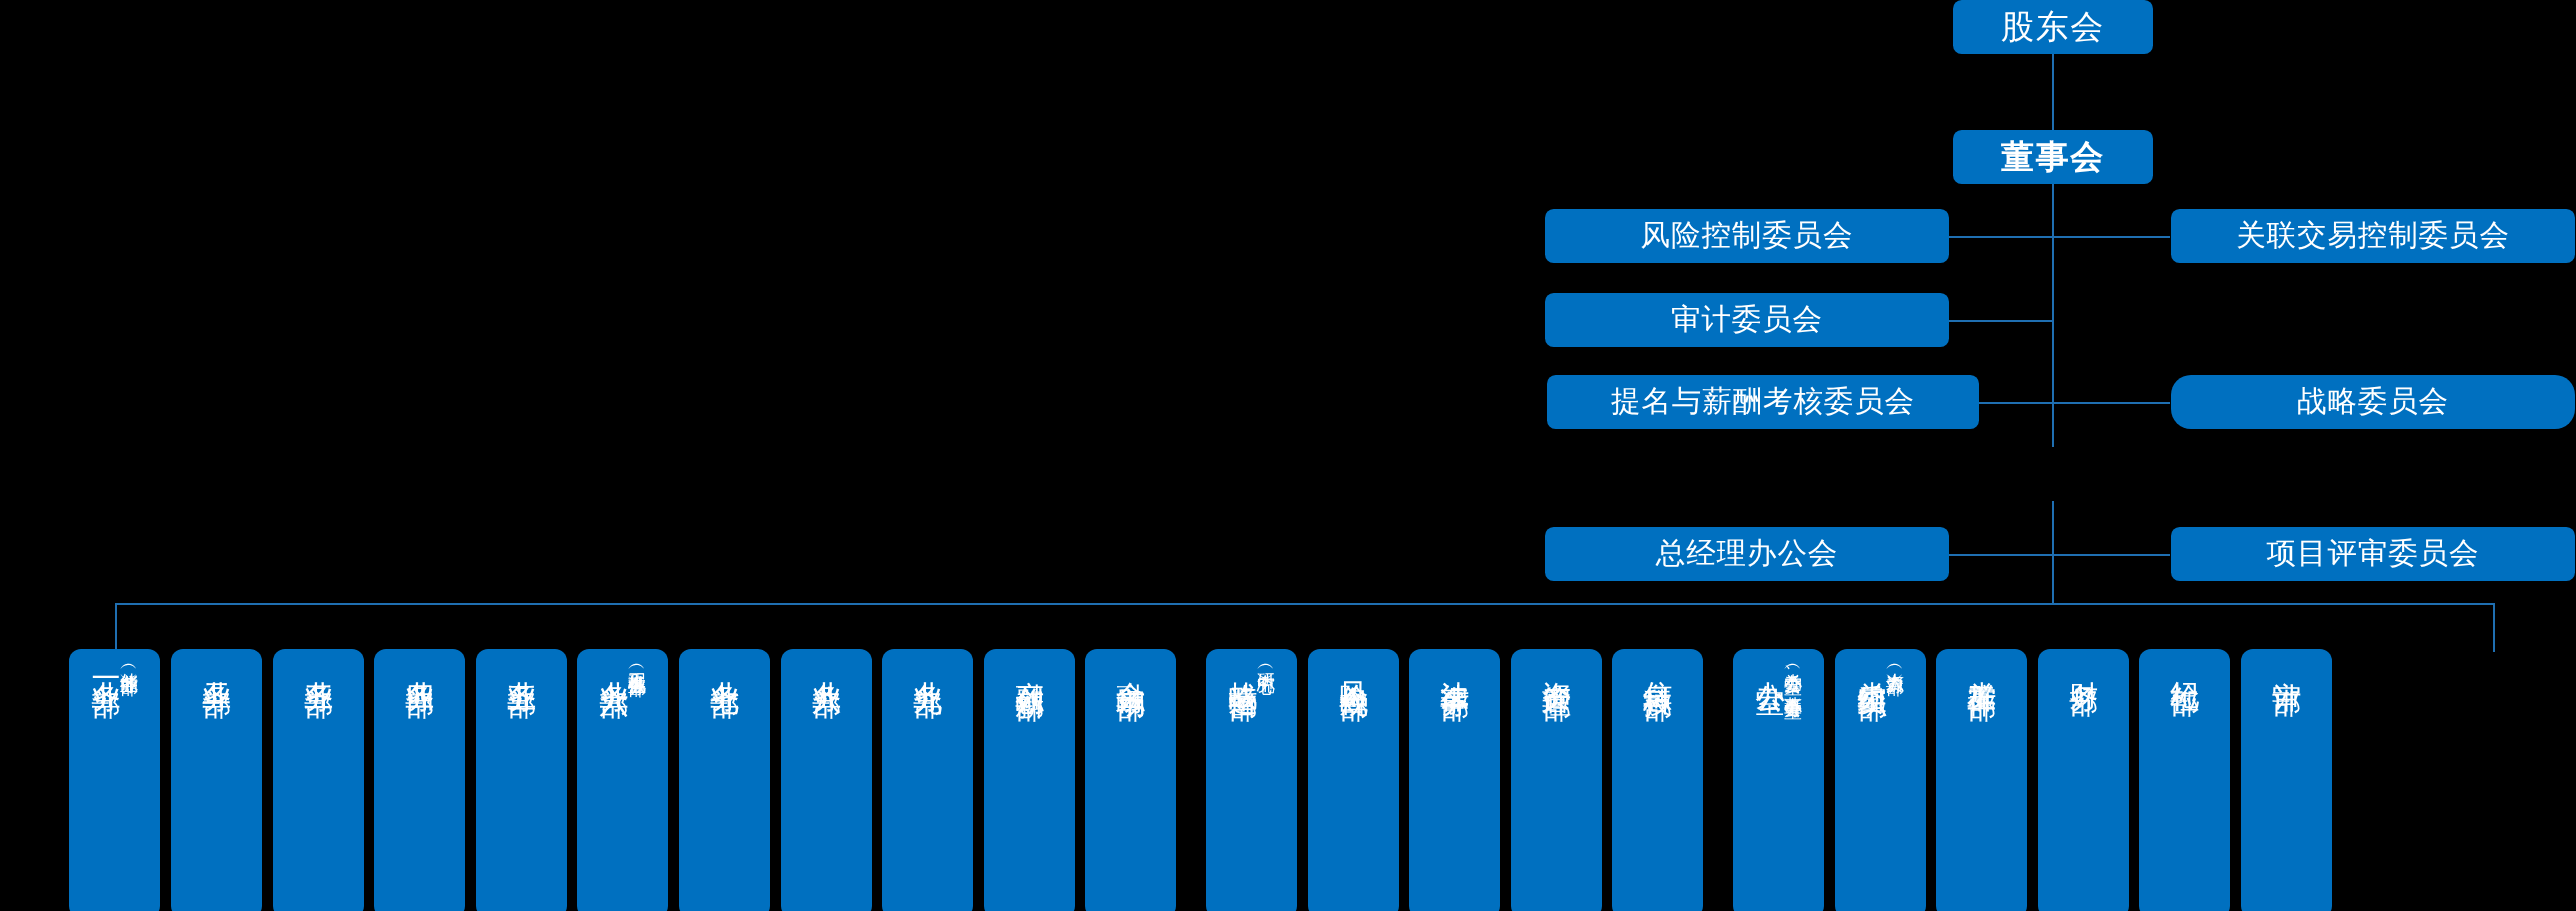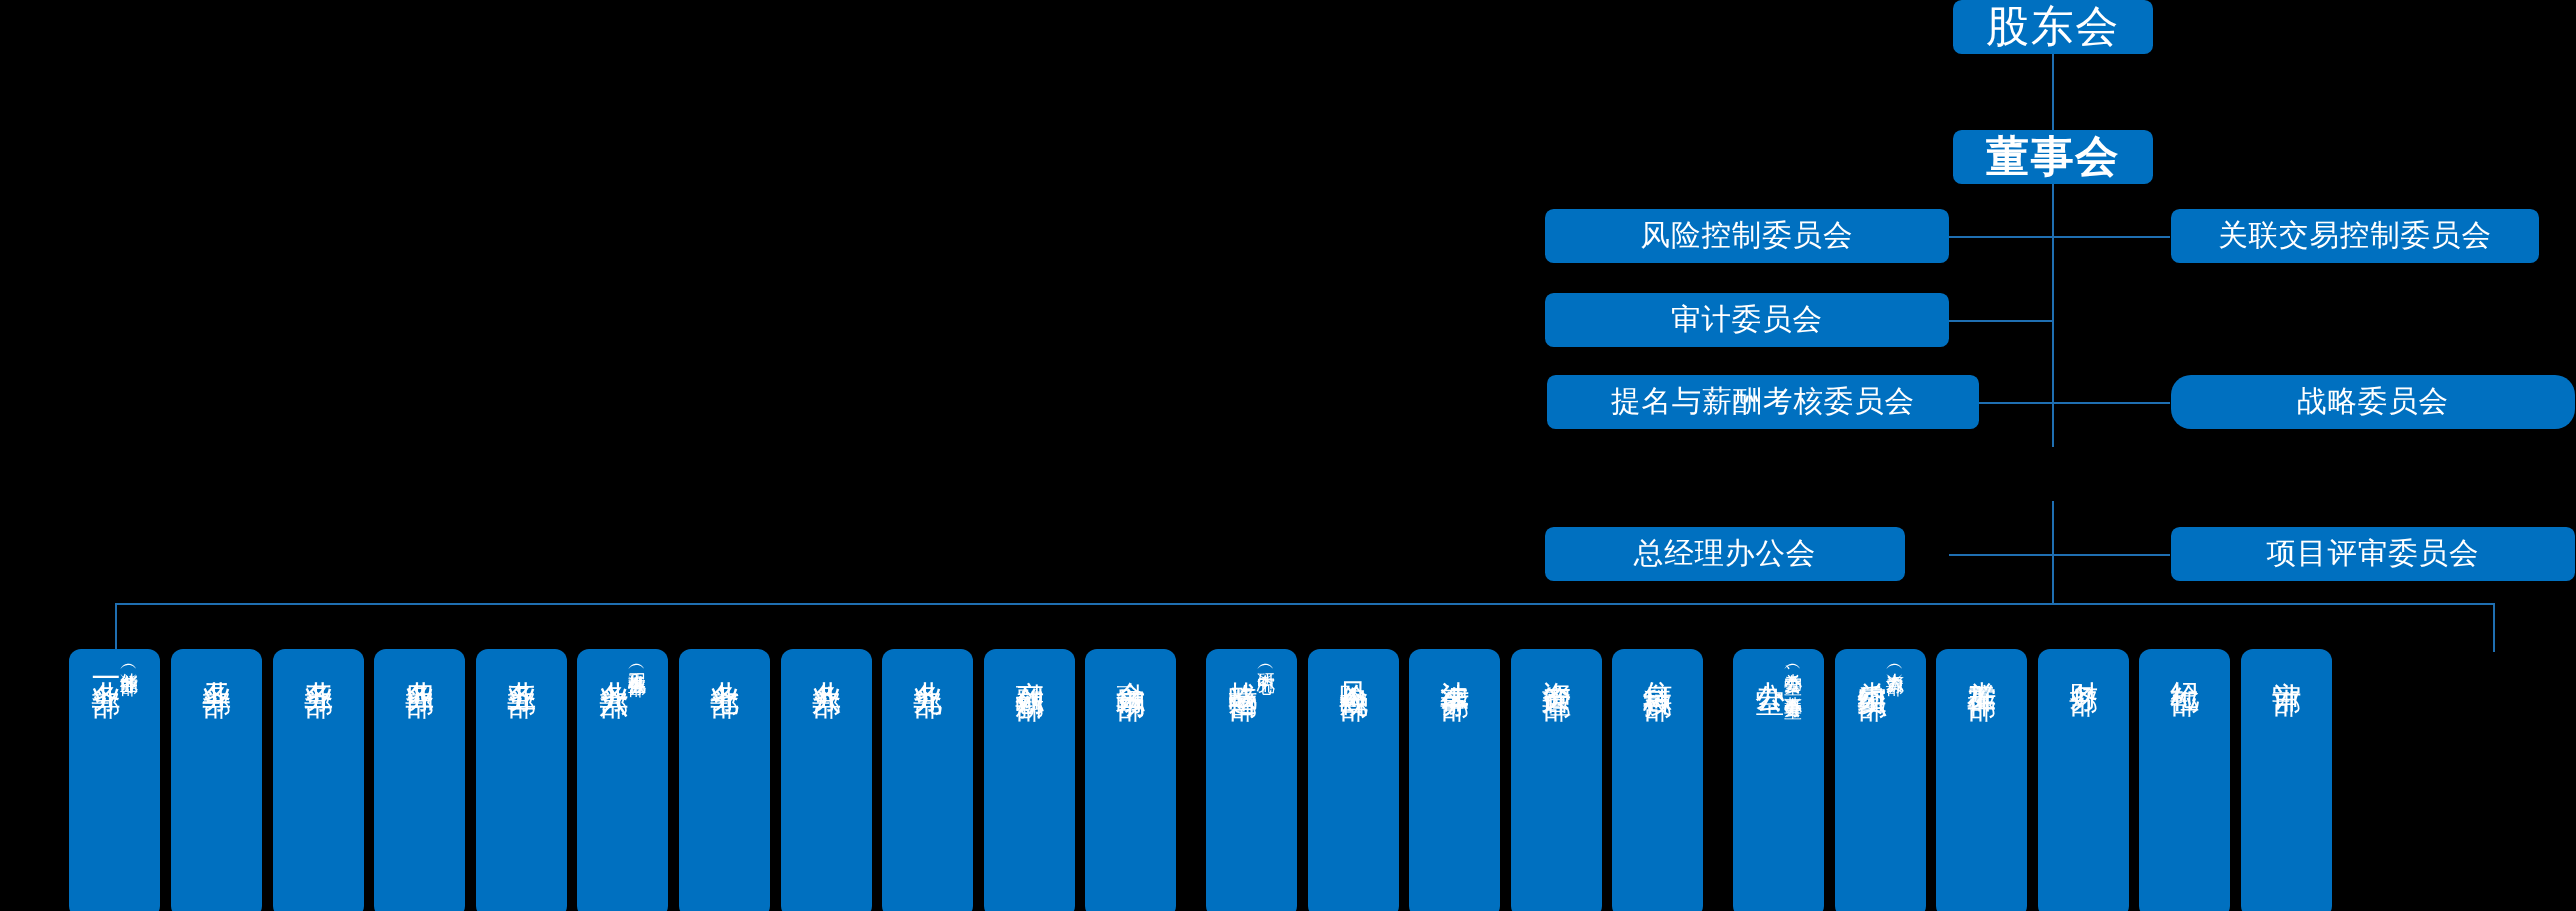--- a/index.html
+++ b/index.html
@@ -19,21 +19,21 @@
     position:absolute;
     background:#0070C0;
     border-radius:8.7px;
     color:#fff;
     display:flex;align-items:center;justify-content:center;
     text-align:center;
     letter-spacing:1.7px;
     box-sizing:border-box;
     white-space:nowrap;
   }
-  .node.lvl-top{font-size:43px;height:54px;}
+  .node.lvl-top{font-size:33px;height:54px;}
   .node.lvl-top.bold{font-weight:bold;justify-content:center;}
   .node.comm{font-size:29.5px;height:54px;letter-spacing:0.9px;}
 
   
   .dept{
     position:absolute;
     background:#0070C0;
     border-radius:12px;
     color:#fff;
     box-sizing:border-box;
@@ -90,38 +90,38 @@
   </div>
 
   <div class="node lvl-top bold" style="left:1953px;top:130px;width:200px;">
     <span>董事会</span>
   </div>
 
   <div class="node comm" style="left:1545px;top:209px;width:404px;">
     <span>风险控制委员会</span>
   </div>
 
-  <div class="node comm" style="left:2171px;top:209px;width:368px;">
+  <div class="node comm" style="left:2171px;top:209px;width:404px;">
     <span>关联交易控制委员会</span>
   </div>
 
   <div class="node comm" style="left:1545px;top:293px;width:404px;">
     <span>审计委员会</span>
   </div>
 
   <div class="node comm" style="left:1547px;top:375px;width:432px;">
     <span>提名与薪酬考核委员会</span>
   </div>
 
   <div class="node comm" style="left:2171px;top:375px;width:404px;border-radius:20px;">
     <span>战略委员会</span>
   </div>
 
 
-  <div class="node comm" style="left:1545px;top:527px;width:360px;">
+  <div class="node comm" style="left:1545px;top:527px;width:404px;">
     <span>总经理办公会</span>
   </div>
 
   <div class="node comm" style="left:2171px;top:527px;width:404px;">
     <span>项目评审委员会</span>
   </div>
 
   <div id="dept-layer">
       <div class="dept" style="left: 69px; top: 649px; width: 91px; height: 269px;">
         <span class="vsub">（储能业务部）</span>

